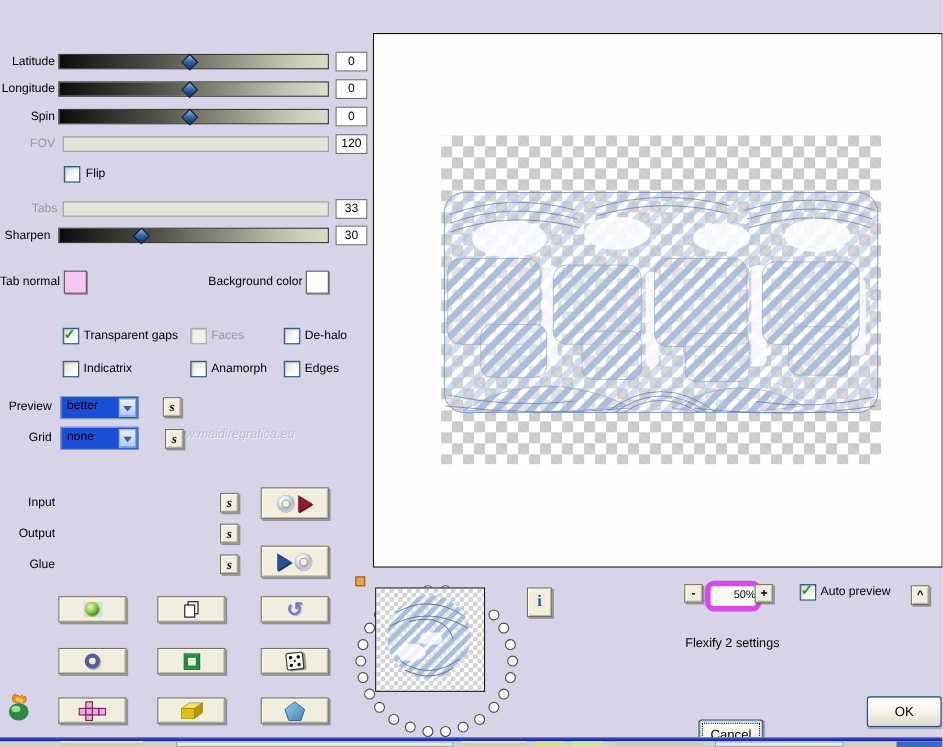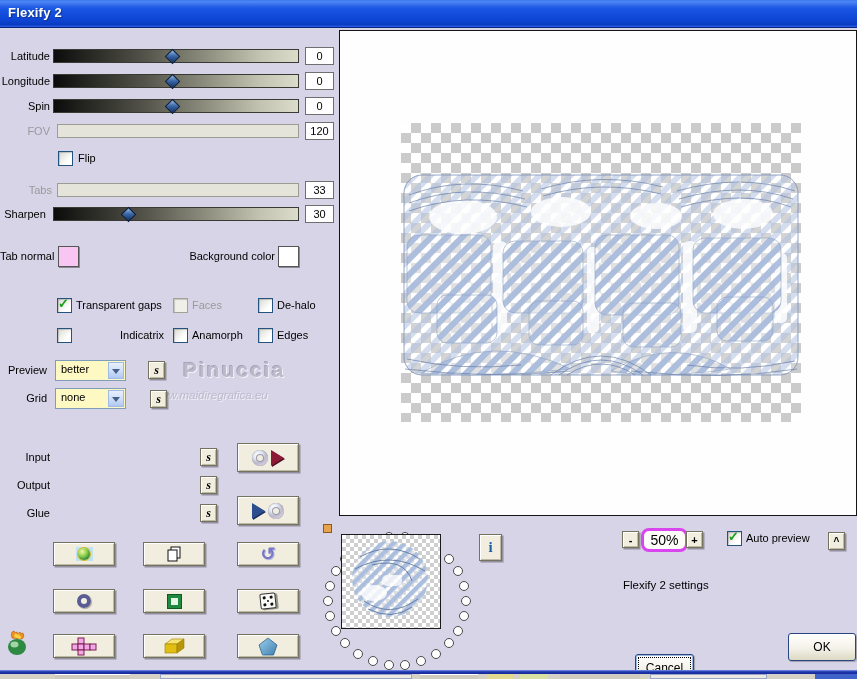--- a/index.html
+++ b/index.html
@@ -23,21 +23,21 @@
   .thumb{position:absolute;top:1px;width:9px;height:9px;transform:rotate(45deg);
     background:linear-gradient(135deg,#9CC0E8 0%,#3A68A8 45%,#102E5E 100%);
     border:1px solid #0A1F40;}
   .cb{position:absolute;width:13px;height:13px;background:linear-gradient(135deg,#DADAD2 0%,#FFFFFF 70%);
     border:1px solid #23537E;box-shadow:inset 1px 1px 1px rgba(0,0,0,.18);}
   .cb.dis{border-color:#A4A296;background:#F0EFE8;}
   .cb .mark{position:absolute;left:0px;top:-3px;font-size:13px;font-weight:bold;color:#1CA01C;}
   .swatch{position:absolute;width:19px;height:19px;border:1px solid #555;
     box-shadow:1px 1px 0 rgba(0,0,0,.35);}
   
-  .combo{position:absolute;height:19px;background:#fef9c3;border:1px solid #7F9DB9;}
+  .combo{position:absolute;height:19px;background:#1d4ed8;border:1px solid #7F9DB9;}
   .combo .val{position:absolute;left:5px;top:2px;font-size:11px;white-space:nowrap;}
   .combo .arrowbtn{position:absolute;right:1px;top:1px;bottom:1px;width:16px;
     background:linear-gradient(180deg,#E9F0FC 0%,#CBDBF7 60%,#AFC8F2 100%);
     border:1px solid #9EBAE8;box-sizing:border-box;}
   .combo .chev{position:absolute;left:3px;top:6px;width:0;height:0;
     border-left:4px solid transparent;border-right:4px solid transparent;border-top:5px solid #44618C;}
   
   .cream{position:absolute;background:#F1EEDF;border:1px solid #75735F;
     box-shadow:inset 1px 1px 0 #FFFFFF,inset -1px -1px 0 #BDBAA6,1.5px 1.5px 0 rgba(60,60,70,.45);
     display:flex;align-items:center;justify-content:center;}
@@ -80,35 +80,32 @@
   .globeicon{position:relative;width:17px;height:14px;background:#BEE3F5;overflow:hidden;}
   .globeicon i{position:absolute;left:2px;top:1px;width:12px;height:12px;border-radius:50%;
     background:radial-gradient(circle at 35% 30%,#F2F8A8 0%,#8FD04E 40%,#2F8A36 75%,#1C5E26 100%);
     box-shadow:0 0 0 1px #D8B820;}
   .undoicon{font-size:18px;font-weight:bold;color:#7878C8;line-height:16px;text-shadow:1px 1px 0 #B8B8E0;}
   
   .wmark1{position:absolute;left:183px;top:358px;font-size:21px;font-weight:bold;letter-spacing:2px;
     color:#BCBACB;text-shadow:1px 1px 0 #F2F1F8,-1px -1px 0 #A5A3B8;z-index:1;}
   .wmark2{position:absolute;left:152px;top:389px;font-size:11.5px;font-style:italic;color:#BDBBCC;
     text-shadow:1px 1px 0 #EFEEF6;z-index:1;}
-  .pill{position:absolute;left:641px;top:528px;width:41px;height:18px;border:3px solid #d946ef;
-    border-radius:8px;background:#FCFCF8;text-align:center;line-height:18px;font-size:14px;}
+  .pill{position:absolute;left:641px;top:528px;width:41px;height:18px;border:5px solid #d946ef;
+    border-radius:8px;background:#FCFCF8;text-align:right;line-height:18px;font-size:10px;}
   .blueline{position:absolute;left:0;top:670px;width:857px;height:4px;
     background:linear-gradient(180deg,#7A96E8 0%,#2038B0 45%,#16289A 100%);}
   .tbar{position:absolute;left:0;top:674px;width:857px;height:5px;background:#D5D1C4;}
   .tbar div{position:absolute;top:0;height:5px;}
 </style>
 </head>
 <body>
 
 <div id="screen">
 
-  <div class="titlebar">
-    <span class="titletext">Flexify 2</span>
-  </div>
 
   <span class="lbl rlbl" style="left:0;width:50px;top:50px;">Latitude</span>
   <div class="track" style="left:53px;top:49px;width:244px;">
     <div class="thumb" style="left:113px;"></div>
   </div>
   <div class="valbox" style="left:305px;top:47px;">0</div>
 
   <span class="lbl rlbl" style="left:0;width:50px;top:75px;">Longitude</span>
   <div class="track" style="left:53px;top:74px;width:244px;">
     <div class="thumb" style="left:113px;"></div>
@@ -147,27 +144,26 @@
   <div class="cb" style="left:57px;top:298px;">
     <span class="mark">✓</span>
   </div>
   <span class="lbl" style="left:76px;top:299px;">Transparent gaps</span>
   <div class="cb dis" style="left:173px;top:298px;"></div>
   <span class="lbl dis" style="left:192px;top:299px;">Faces</span>
   <div class="cb" style="left:258px;top:298px;"></div>
   <span class="lbl" style="left:277px;top:299px;">De-halo</span>
 
   <div class="cb" style="left:57px;top:328px;"></div>
-  <span class="lbl" style="left:76px;top:329px;margin-left:44px;">Indicatrix</span>
+  <span class="lbl" style="left:76px;top:329px;">Indicatrix</span>
   <div class="cb" style="left:173px;top:328px;"></div>
   <span class="lbl" style="left:192px;top:329px;">Anamorph</span>
   <div class="cb" style="left:258px;top:328px;"></div>
   <span class="lbl" style="left:277px;top:329px;">Edges</span>
 
-  <span class="wmark1">Pinuccia</span>
   <span class="wmark2">www.maidiregrafica.eu</span>
 
   <span class="lbl rlbl" style="left:0;width:47px;top:364px;z-index:2;">Preview</span>
   <div class="combo" style="left:55px;top:360px;width:69px;z-index:2;">
     <span class="val">better</span>
     <span class="arrowbtn">
         <i class="chev"></i>
       </span>
   </div>
   <div class="cream sbtn" style="left:148px;top:361px;z-index:2;">s</div>

